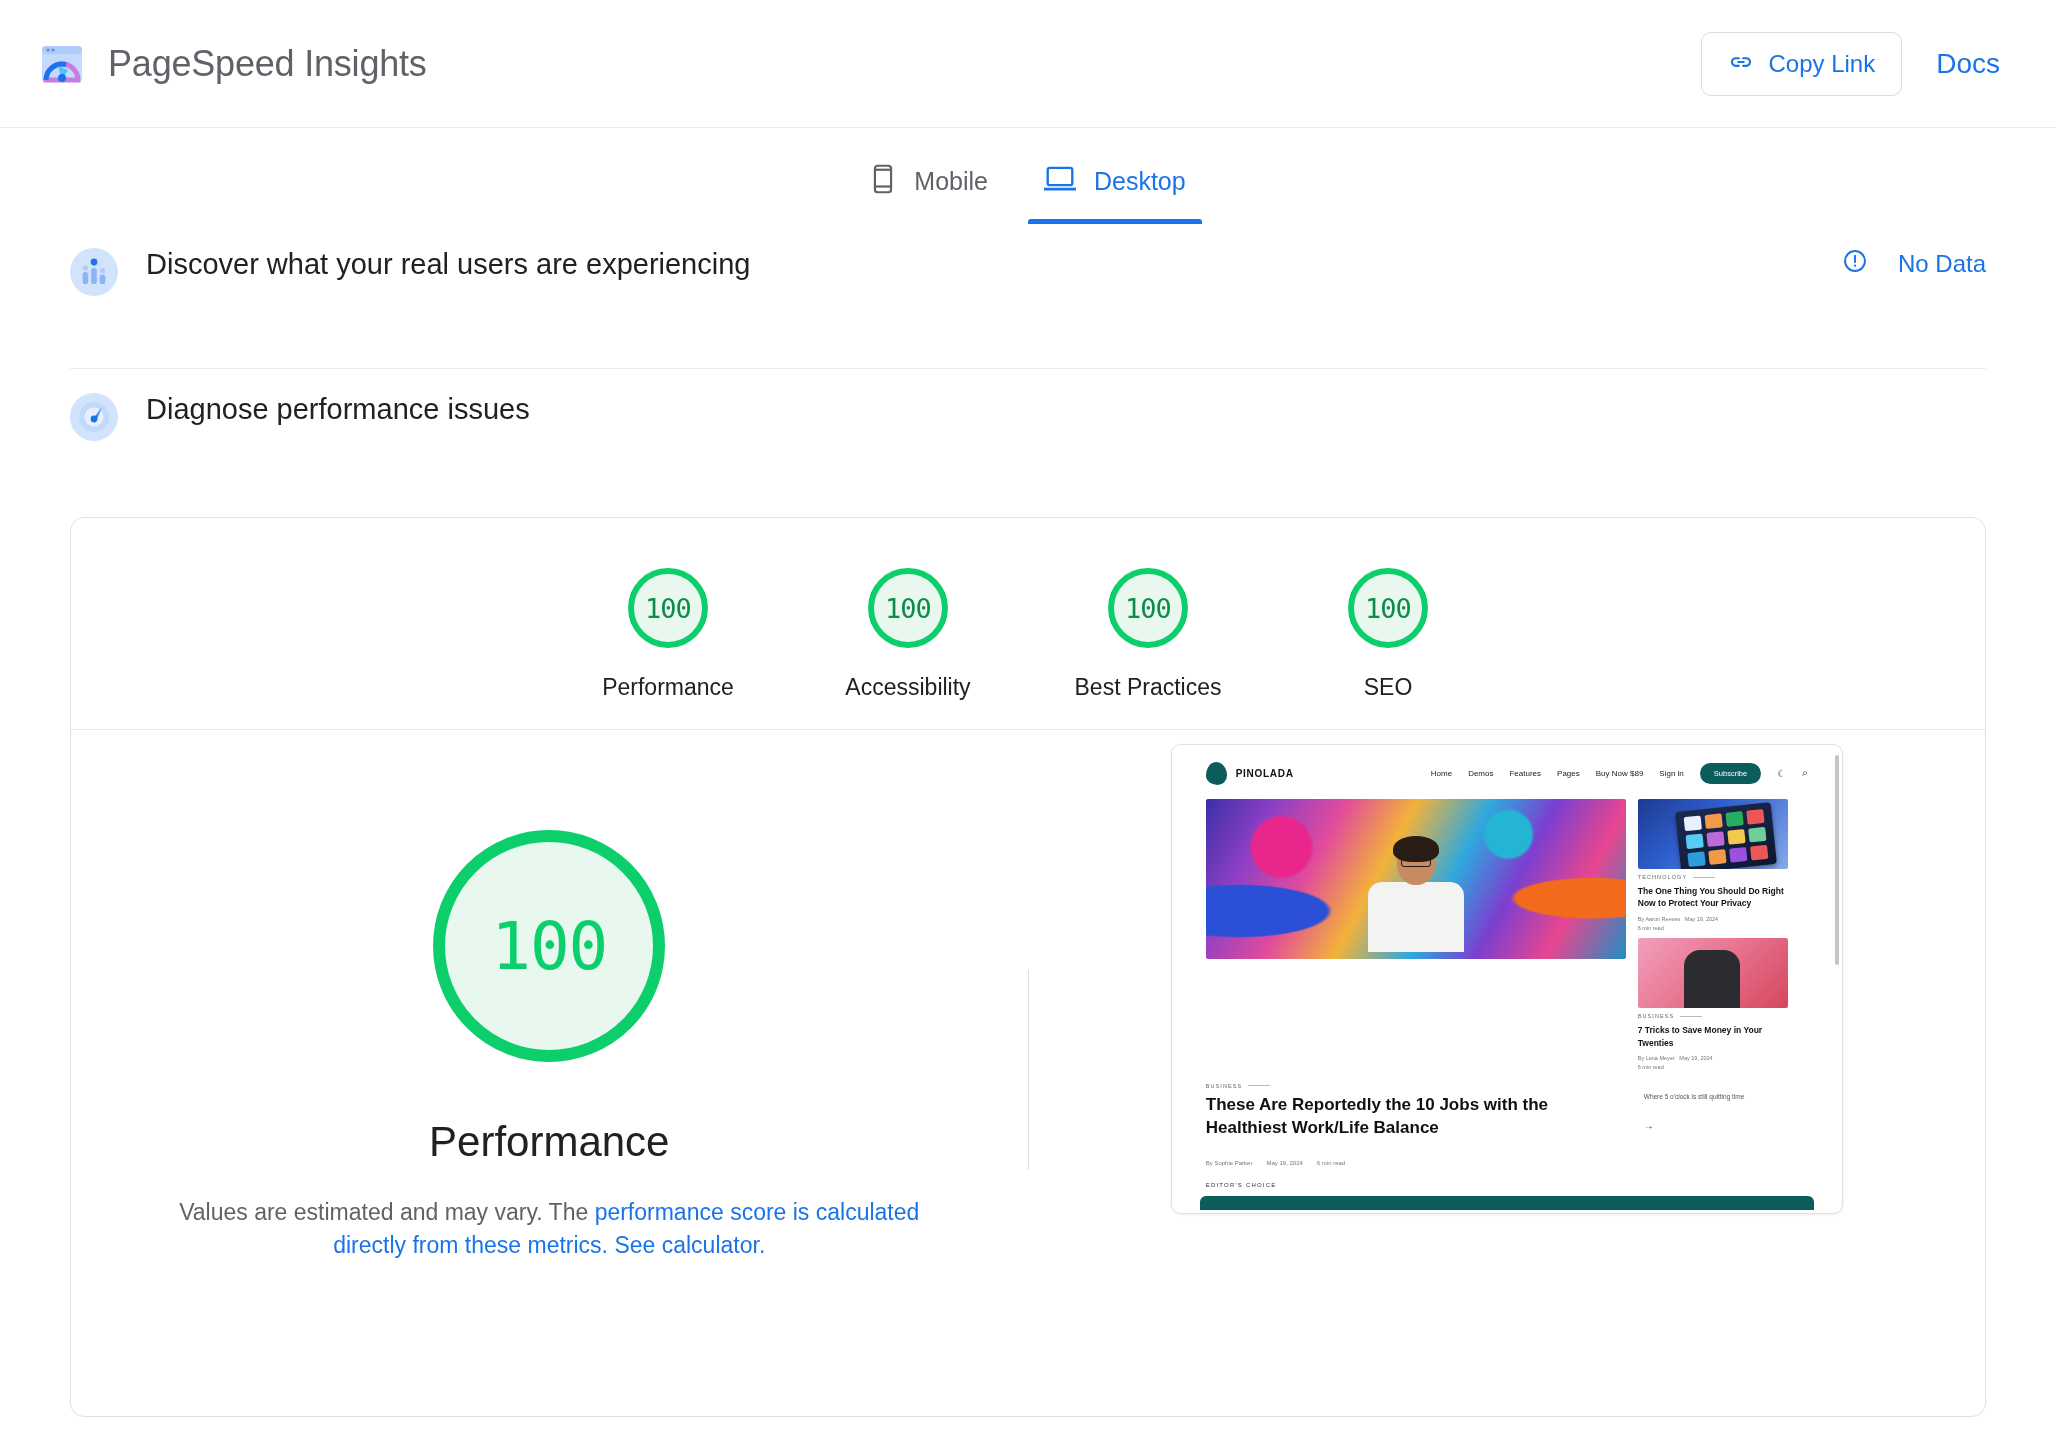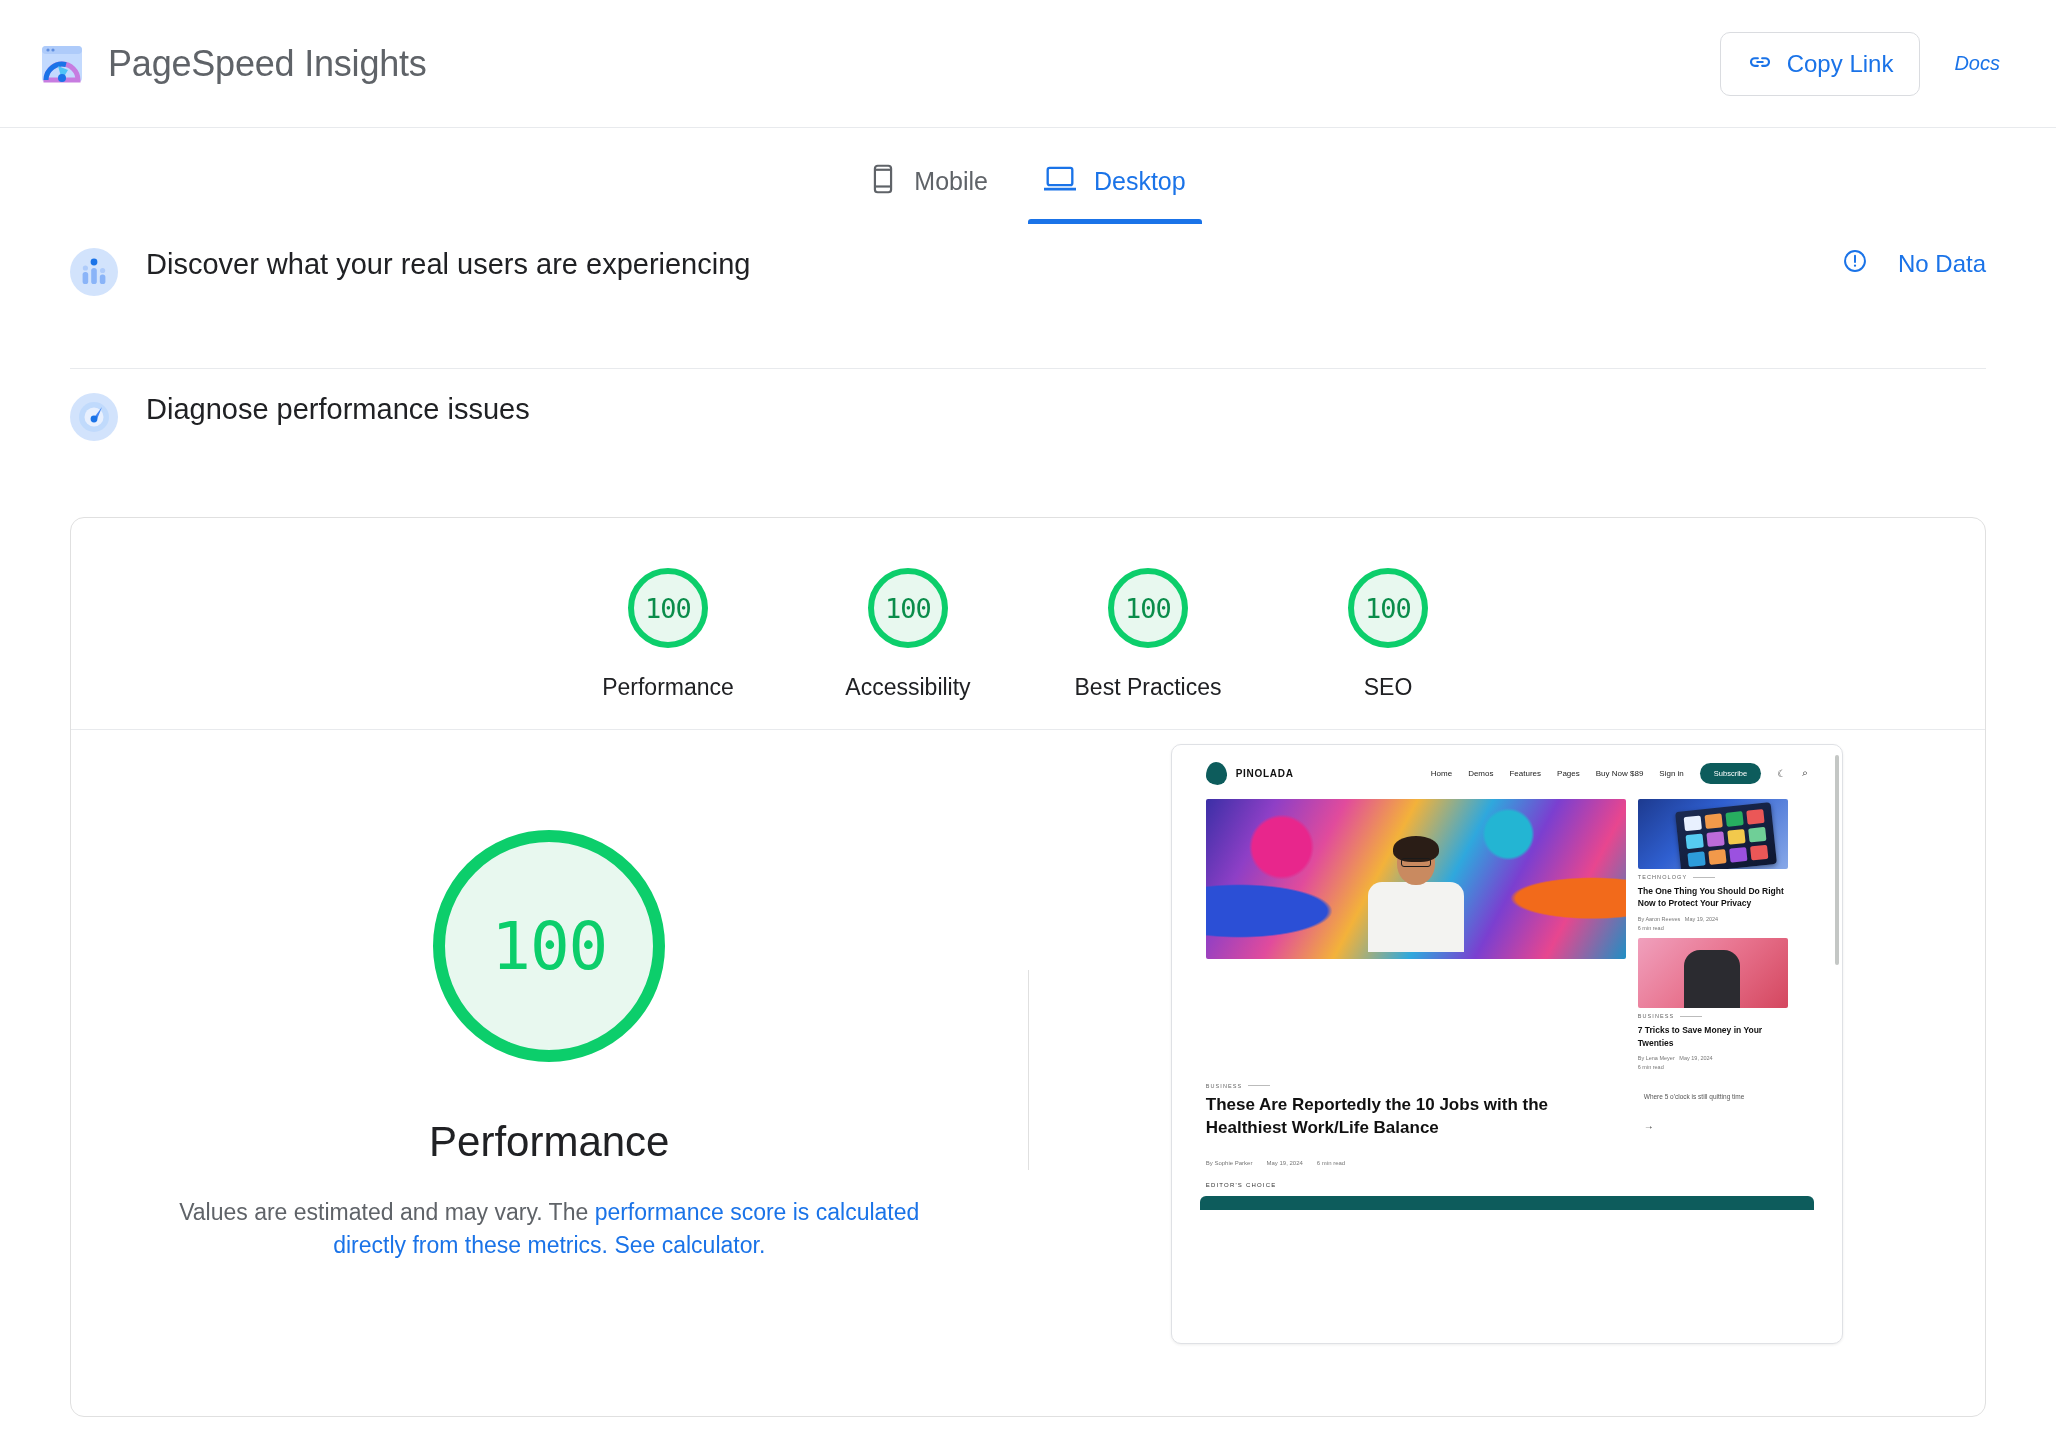--- a/index.html
+++ b/index.html
@@ -26,23 +26,22 @@
   .header-right {
     margin-left: auto; display: flex; align-items: center; gap: 14px;
   }
   .copy-link-btn {
     display: flex; align-items: center; gap: 14px;
     border: 1px solid #dadce0; border-radius: 10px;
     padding: 16px 26px; background: #fff; cursor: pointer;
   }
   .copy-link-btn .lbl { color: #1a73e8; font-size: 24px; }
   .docs-link {
-    color: #1a73e8; font-size: 20px; padding: 16px 20px; cursor: pointer;
+    color: #1a73e8; font-size: 28px; padding: 16px 20px; cursor: pointer;
     text-decoration: none;
-    font-style: italic;
   }
 
   
   .tabs {
     display: flex; justify-content: center; gap: 24px;
     padding-top: 22px;
   }
   .tab {
     display: flex; align-items: center; gap: 18px;
     padding: 14px 16px 26px 16px; cursor: pointer;
@@ -128,21 +127,21 @@
   }
   .perf-desc a { color: #1a73e8; text-decoration: none; cursor: pointer; }
 
   .shot-col {
     flex: 1; display: flex; justify-content: center;
     padding-top: 14px;
   }
 
   
   .shot-frame {
-    width: 672px; height: 600px;
+    width: 672px; height: 470px;
     border: 1px solid #dfe1e5; border-radius: 10px;
     background: #fff; overflow: hidden; position: relative;
     box-shadow: 0 1px 3px rgba(0,0,0,0.07);
   }
   .shot-inner { position: absolute; inset: 8px 8px 0 8px; overflow: hidden; }
   .sb-nav {
     display: flex; align-items: center; height: 40px; padding: 0 26px;
   }
   .sb-brand { display: flex; align-items: center; gap: 9px; }
   .sb-blob {

